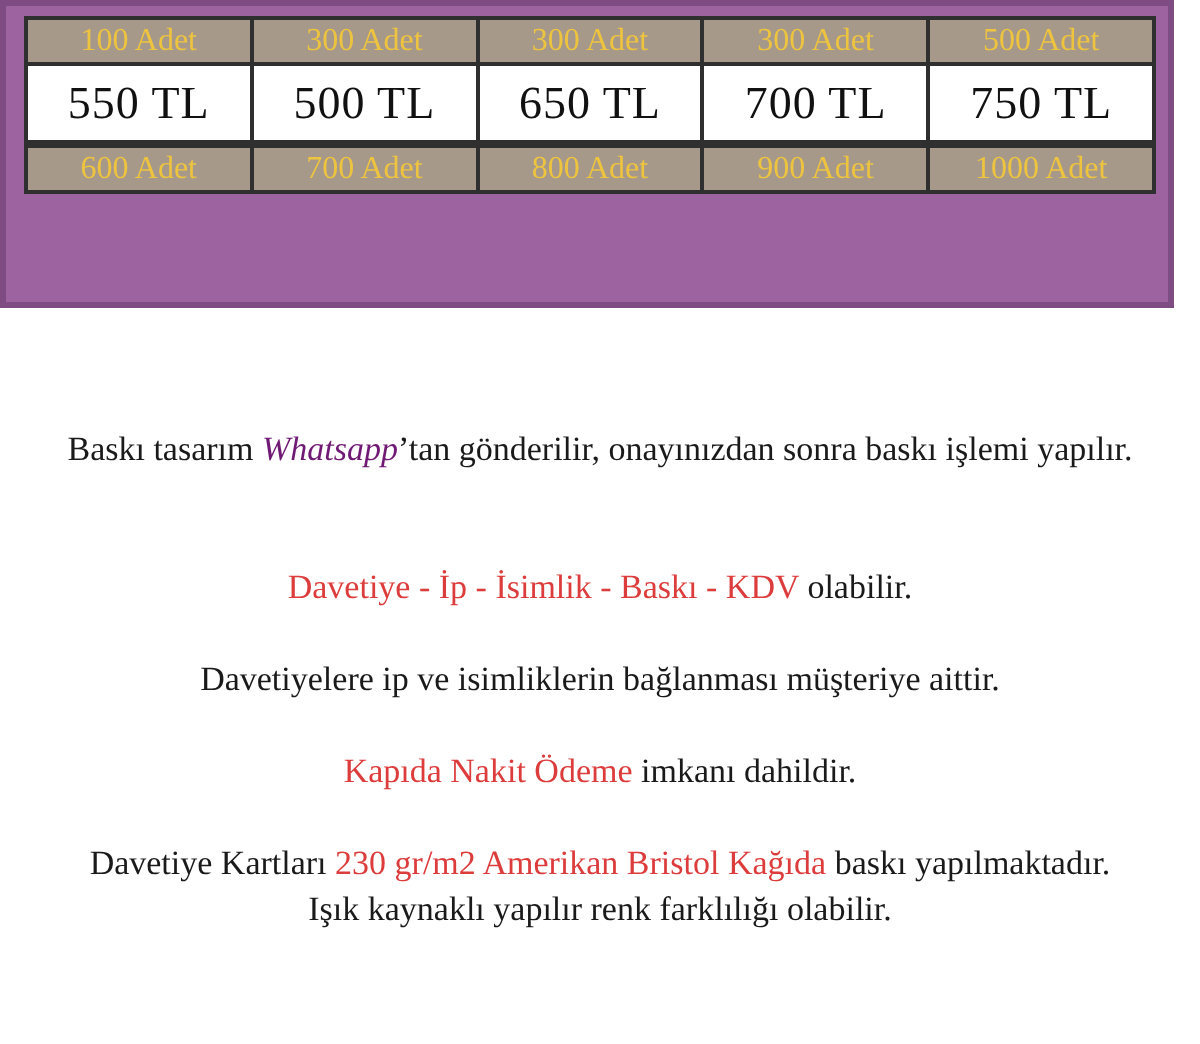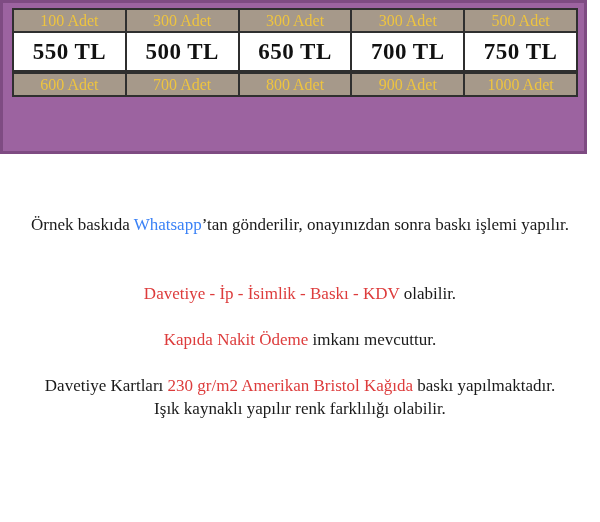--- a/index.html
+++ b/index.html
@@ -40,36 +40,36 @@
     color: #eec43f;
     height: 21px;
     font-size: 16px;
     font-weight: normal;
   }
   td.price-cell {
     background: #ffffff;
     color: #111111;
     height: 37px;
     font-size: 23px;
-    font-weight: bold;
+    font-weight: normal;
     letter-spacing: 0.5px;
   }
 
   
   .notes {
     position: absolute; left: 0; top: 154px;
     width: 600px;
     text-align: center;
     font-size: 17px;
     line-height: 23px;
   }
   .notes p { margin: 23px 0; }
   .notes p.first { margin-top: 59px; }
   .red { color: #dd3c3c; }
-  .whatsapp { color: #3b82f6; }
+  .whatsapp { color: #701a75; font-style: italic; }
 </style>
 </head>
 <body>
 
 <div class="page">
 
   <div class="price-panel">
 
     <table class="price-table">
       <tbody>
@@ -99,24 +99,25 @@
         <td class="qty-cell">900 Adet</td>
         <td class="qty-cell">1000 Adet</td>
       </tr>
     </tbody>
       </table>
 
   </div>
 
   <div class="notes">
 
-    <p class="first"><span>Örnek baskıda </span><span class="whatsapp">Whatsapp</span><span>’tan gönderilir, onayınızdan sonra baskı işlemi yapılır.</span></p>
+    <p class="first"><span>Baskı tasarım </span><span class="whatsapp">Whatsapp</span><span>’tan gönderilir, onayınızdan sonra baskı işlemi yapılır.</span></p>
 
     <p><br><span class="red">Davetiye - İp - İsimlik - Baskı - KDV</span><span> olabilir.</span></p>
 
+    <p>Davetiyelere ip ve isimliklerin bağlanması müşteriye aittir.</p>
 
-    <p><span class="red">Kapıda Nakit Ödeme</span><span> imkanı mevcuttur.</span></p>
+    <p><span class="red">Kapıda Nakit Ödeme</span><span> imkanı dahildir.</span></p>
 
     <p><span>Davetiye Kartları </span><span class="red">230 gr/m2 Amerikan Bristol Kağıda</span><span> baskı yapılmaktadır.</span><br><span>Işık kaynaklı yapılır renk farklılığı olabilir.</span></p>
 
   </div>
 
 </div>
 
 </body></html>

